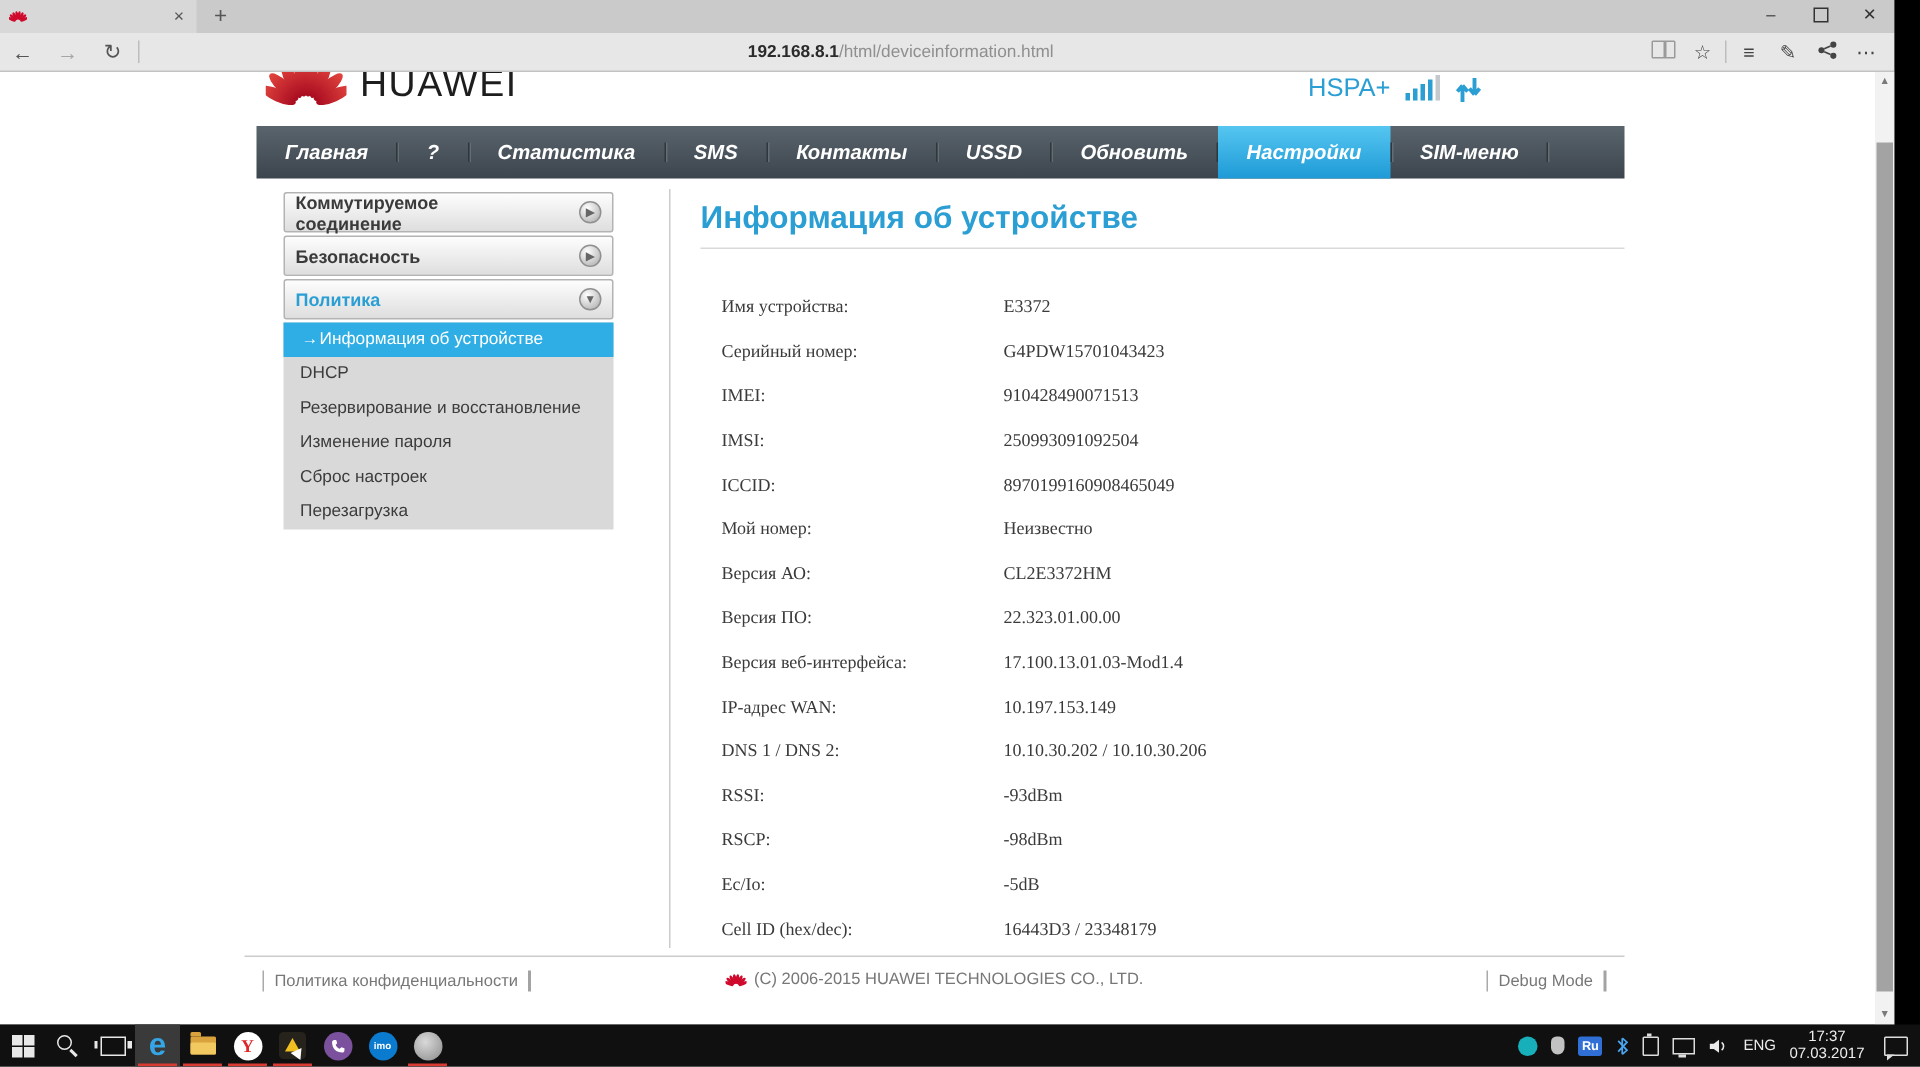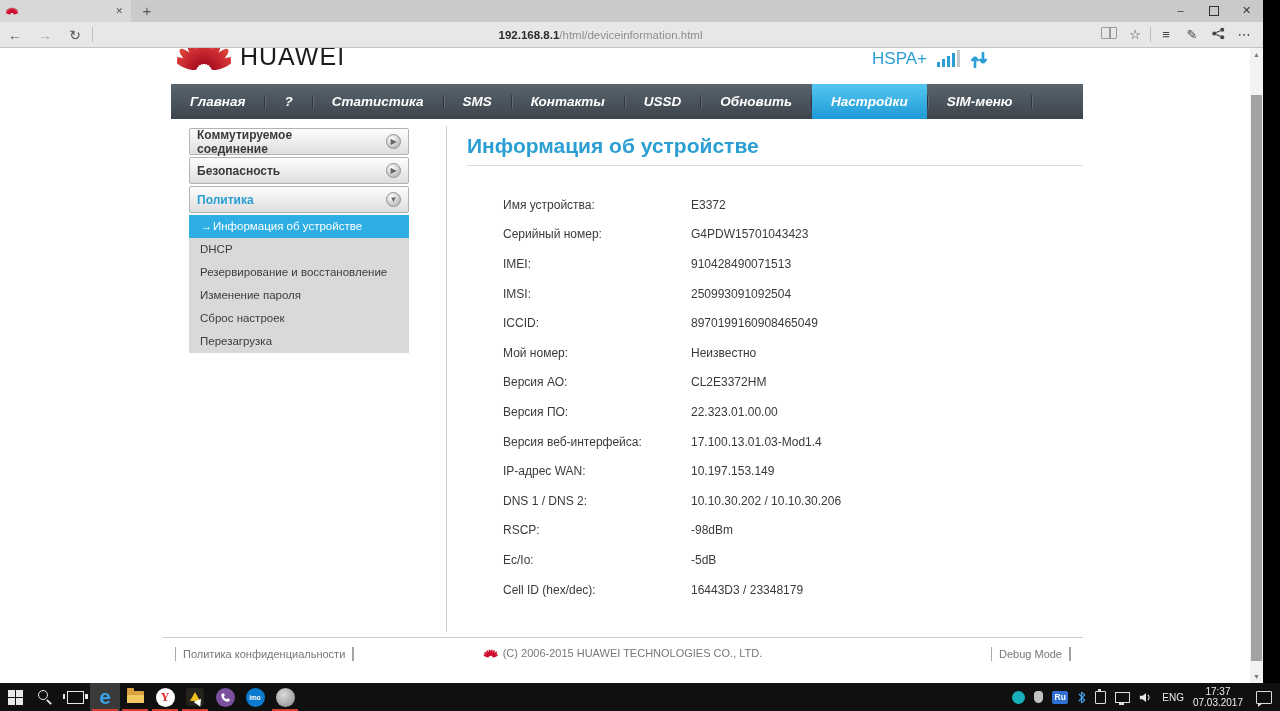--- a/index.html
+++ b/index.html
@@ -65,21 +65,21 @@
   .chev{width:13px;height:13px;border-radius:50%;background:radial-gradient(circle at 35% 30%,#fff,#a9a9a9);border:1px solid #909090;color:#666;font-size:8px;line-height:13px;text-align:center;}
   .submenu{background:#d9d9d9;margin-bottom:2px;}
   .sub-item{height:23px;line-height:23px;font-size:11.5px;color:#3c3c3c;padding-left:11px;white-space:nowrap;overflow:hidden;}
   .sub-item.active{background:#2eaee4;color:#fff;padding-left:12px;}
   .sub-arrow{font-size:11px;margin-right:1px;}
 
   
   .content-divider{position:absolute;left:283px;top:78px;width:1px;height:506px;background:#ccc;}
   .page-title{position:absolute;left:304px;top:86px;font-size:21px;font-weight:bold;color:#2b9fd4;}
   .title-rule{position:absolute;left:304px;top:117px;width:616px;height:1px;background:#d9d9d9;}
-  .info-rows{position:absolute;left:340px;top:142px;width:560px;}
+  .info-rows{position:absolute;left:318px;top:142px;width:560px;font-family:Liberation Serif, serif;}
   .info-row{display:flex;height:29.6px;align-items:center;}
   .info-label{width:188px;font-size:12px;color:#3a3a3a;}
   .info-value{font-size:12px;color:#3a3a3a;}
 
   
   .site-footer{position:absolute;left:0px;top:589px;width:920px;}
   .foot-rule{height:1px;background:#ccc;}
   .foot-inner{position:relative;height:30px;}
   .foot-txt{font-size:11px;color:#777;}
   .pipe{border-left:1px solid #aaa;border-right:2px solid #a3a3a3;padding:1px 7px;}
@@ -312,20 +312,24 @@
             </div>
           <div class="info-row">
               <span class="info-label">IP-адрес WAN:</span>
               <span class="info-value">10.197.153.149</span>
             </div>
           <div class="info-row">
               <span class="info-label">DNS 1 / DNS 2:</span>
               <span class="info-value">10.10.30.202 / 10.10.30.206</span>
             </div>
           <div class="info-row">
+              <span class="info-label">RSSI:</span>
+              <span class="info-value">-93dBm</span>
+            </div>
+          <div class="info-row">
               <span class="info-label">RSCP:</span>
               <span class="info-value">-98dBm</span>
             </div>
           <div class="info-row">
               <span class="info-label">Ec/Io:</span>
               <span class="info-value">-5dB</span>
             </div>
           <div class="info-row">
               <span class="info-label">Cell ID (hex/dec):</span>
               <span class="info-value">16443D3 / 23348179</span>

